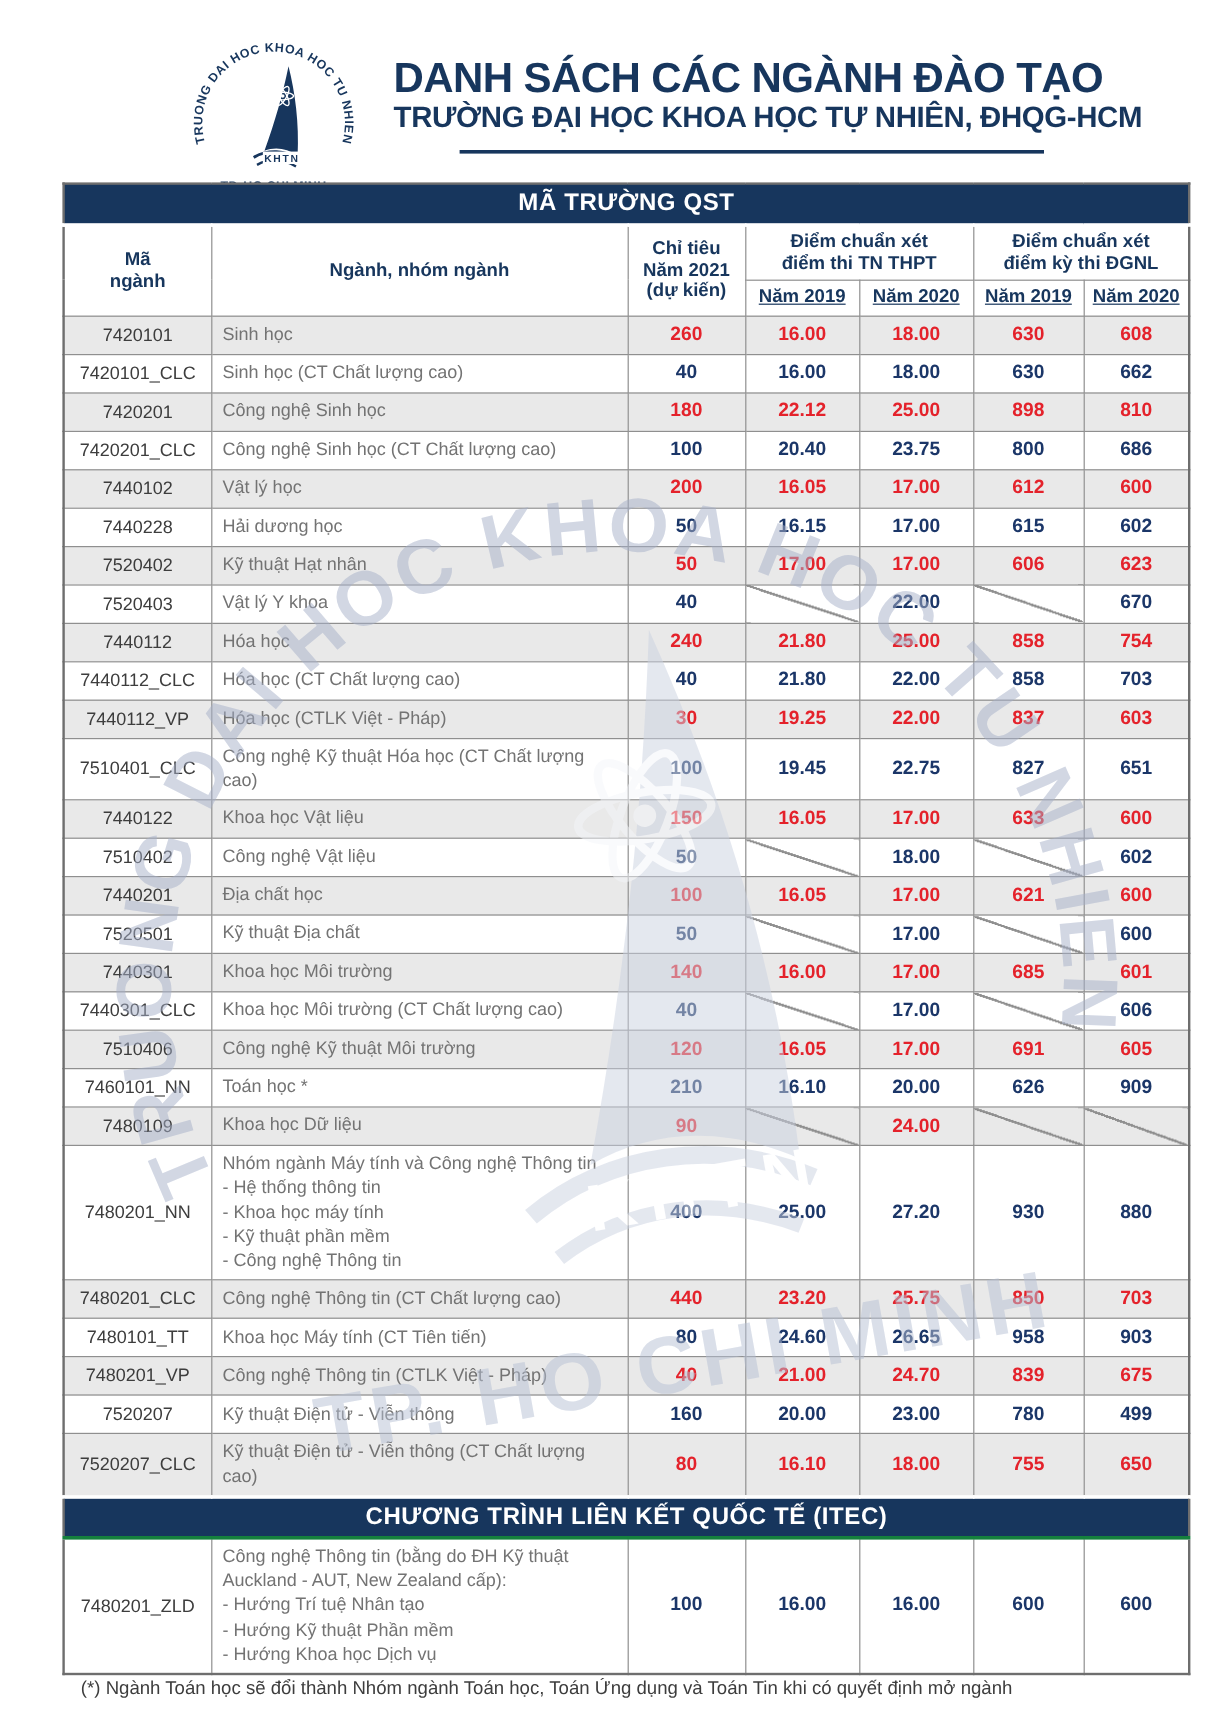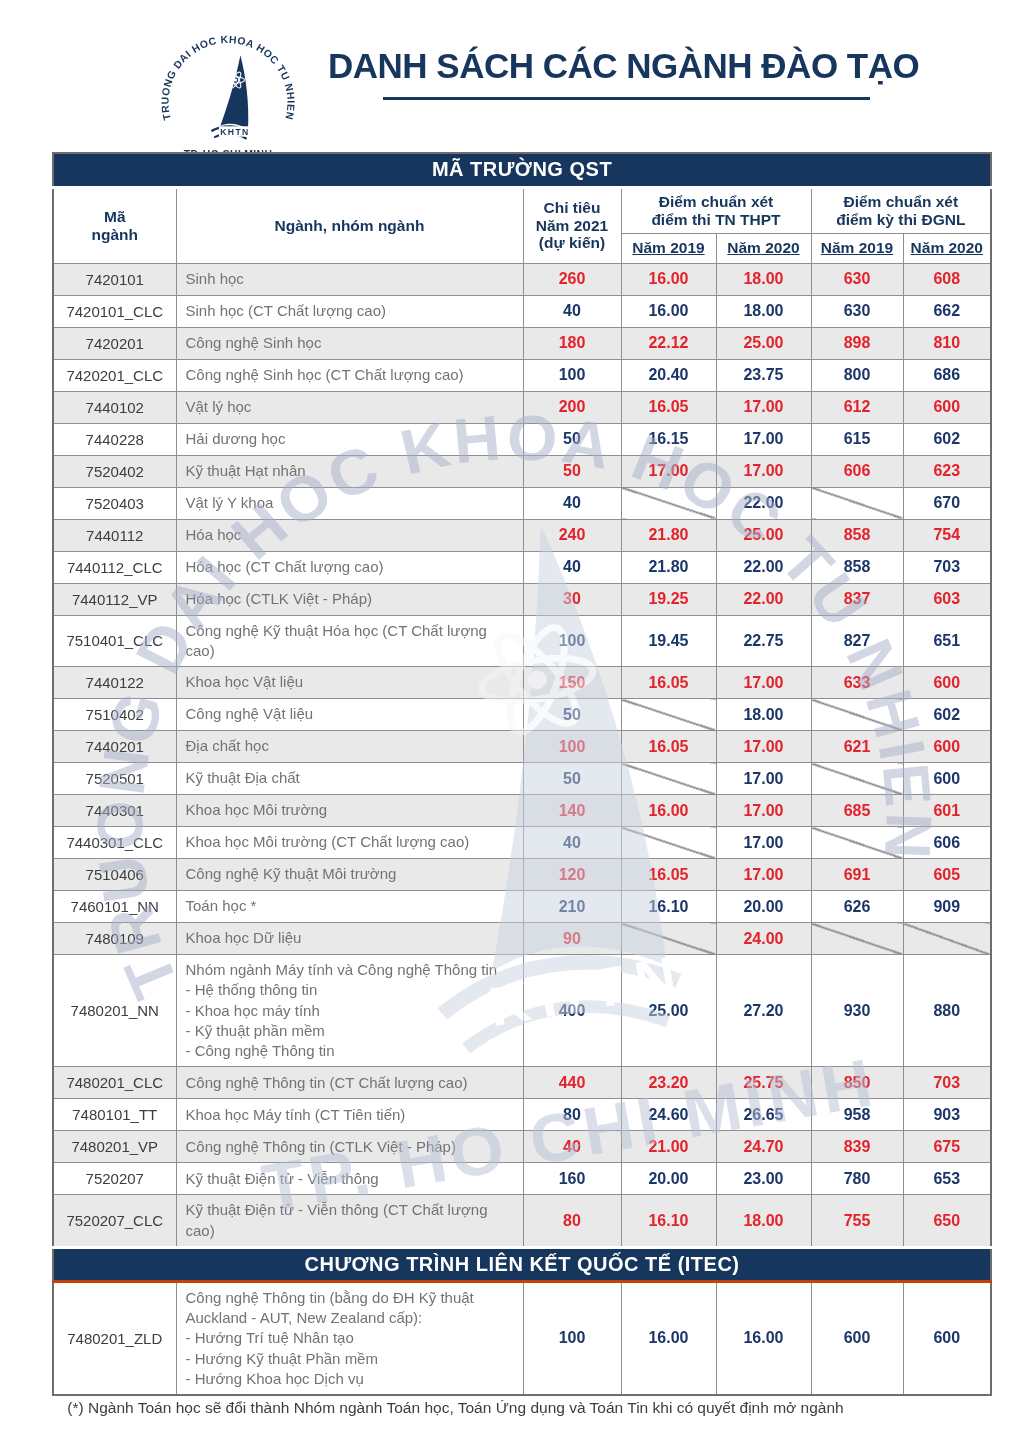--- a/index.html
+++ b/index.html
@@ -17,21 +17,21 @@
   .title-underline{height:3px;background:#17365D;width:487px;margin-left:55px;margin-top:12px;}
 
   
   .table-wrap{position:absolute;left:40px;top:152px;width:938px;padding-left:12px;}
   table{border-collapse:collapse;width:938px;table-layout:fixed;border:2px solid #6e6e6e;}
   td,th{border:1px solid #8f8f8f;box-sizing:border-box;}
   .band td{
     background:#17365D;color:#fff;font-weight:bold;font-size:20px;letter-spacing:.5px;
     text-align:center;height:34px;border:1px solid #17365D;border-bottom:3px solid #fff;
   }
-  .band.itec td{border-top:3px solid #fff;border-bottom:3px solid #c2410c;margin-top:16px;}
+  .band.itec td{border-top:3px solid #fff;border-bottom:3px solid #15803d;margin-top:16px;}
   thead th{
     color:#17365D;font-weight:bold;font-size:15.5px;line-height:1.15;
     white-space:pre-line;background:#fff;text-align:center;vertical-align:middle;padding:2px;
   }
   thead tr.group-row th{height:46px;}
   thead tr.year-row th{height:30px;text-decoration:underline;}
   tbody td{height:32px;vertical-align:middle;}
   td.code{color:#3d3d3d;font-size:15px;text-align:center;padding:2px 2px;}
   td.name{color:#737373;font-size:15px;text-align:left;padding:5px 9px;white-space:pre-line;line-height:1.35;margin-top:12px;}
   td.num{font-weight:bold;font-size:16px;text-align:center;}
@@ -78,20 +78,21 @@
         <ellipse rx="13" ry="4.6" transform="rotate(120)"></ellipse>
         <circle r="2.2" fill="#ffffff" stroke="none"></circle>
       </g>
       <rect x="97" y="151" width="46" height="15" fill="#ffffff"></rect>
       <text x="120" y="163" font-size="12.5" font-weight="bold" fill="#17365D" letter-spacing="2" text-anchor="middle">KHTN</text>
       <text x="110" y="197" font-size="15" font-weight="bold" fill="#17365D" letter-spacing="0.5" text-anchor="middle">TP. HO CHI MINH</text>
     </svg>
   </div>
   <div class="titles">
     <div class="page-title">DANH SÁCH CÁC NGÀNH ĐÀO TẠO</div>
+    <div class="page-subtitle">TRƯỜNG ĐẠI HỌC KHOA HỌC TỰ NHIÊN, ĐHQG-HCM</div>
     <div class="title-underline"></div>
   </div>
 </div>
 
 <div class="table-wrap">
   <table>
     <colgroup>
       <col style="width:123px">
         <col style="width:347px">
         <col style="width:98px">
@@ -353,21 +354,21 @@
           <td class="num red">839</td>
           <td class="num red">675</td>
         </tr>
         <tr>
           <td class="code">7520207</td>
           <td class="name">Kỹ thuật Điện tử - Viễn thông</td>
           <td class="num navy">160</td>
           <td class="num navy">20.00</td>
           <td class="num navy">23.00</td>
           <td class="num navy">780</td>
-          <td class="num navy">653</td>
+          <td class="num navy">499</td>
         </tr>
         <tr class="shaded">
           <td class="code">7520207_CLC</td>
           <td class="name">Kỹ thuật Điện tử - Viễn thông (CT Chất lượng cao)</td>
           <td class="num red">80</td>
           <td class="num red">16.10</td>
           <td class="num red">18.00</td>
           <td class="num red">755</td>
           <td class="num red">650</td>
         </tr>

